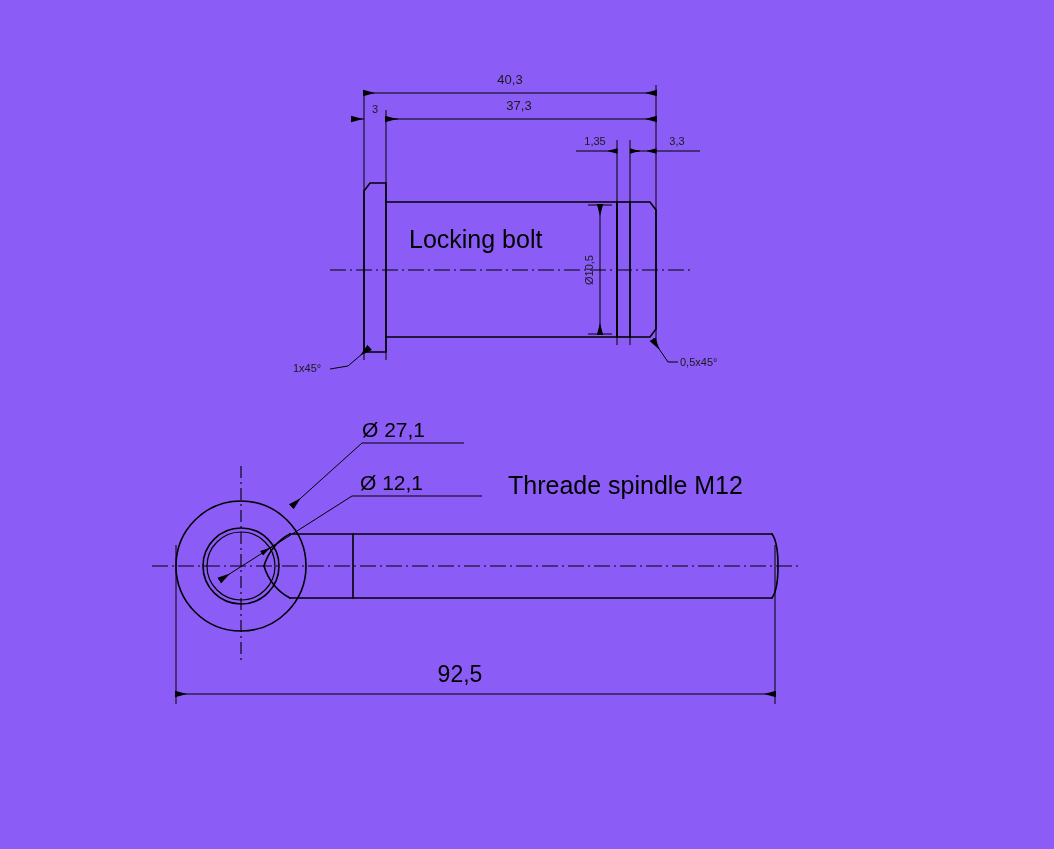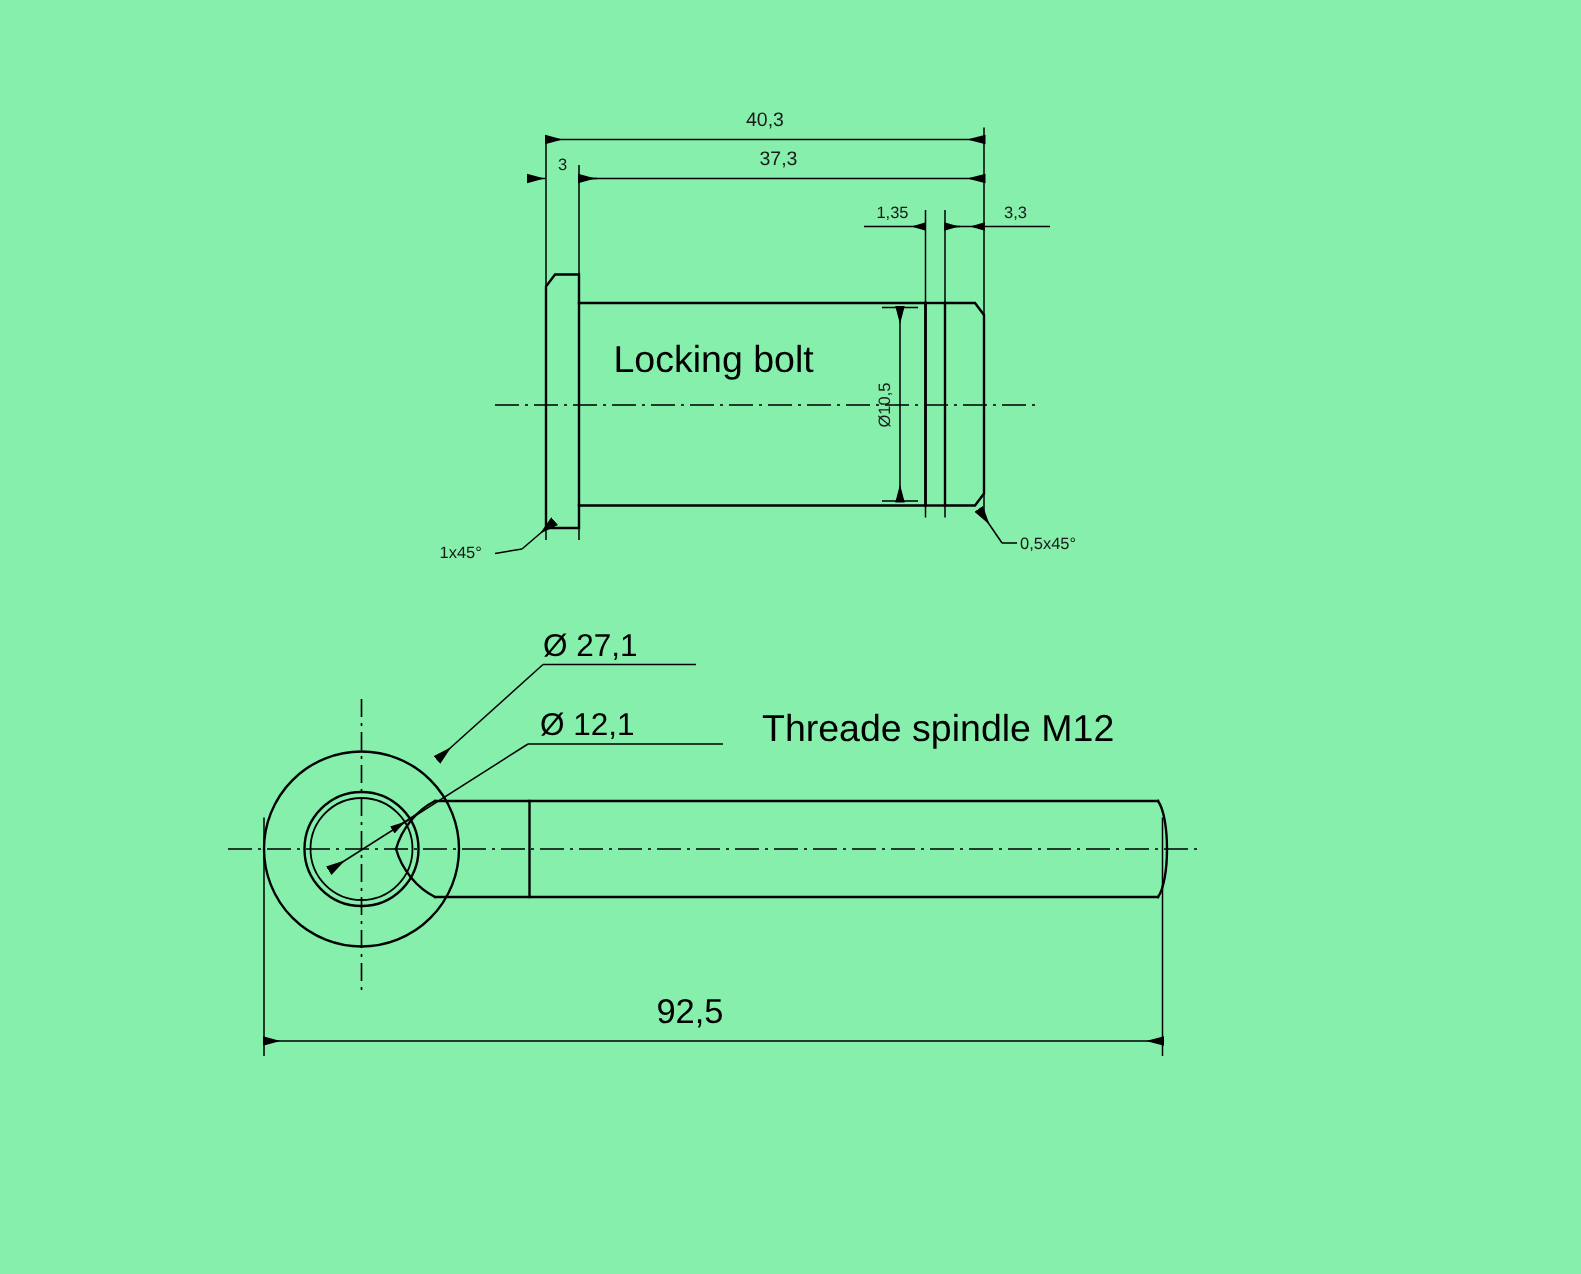--- a/index.html
+++ b/index.html
@@ -9,21 +9,21 @@
     background: #ffffff;
   }
   body {
     font-family: "Liberation Sans", sans-serif;
     color: #000000;
   }
   #drawing-sheet {
     position: relative;
     width: 1054px;
     height: 849px;
-    background: #86efac;
+    background: #8b5cf6;
     overflow: hidden;
   }
   #drawing-svg {
     position: absolute;
     left: 0;
     top: 0;
     width: 1054px;
     height: 849px;
     display: block;
   }

